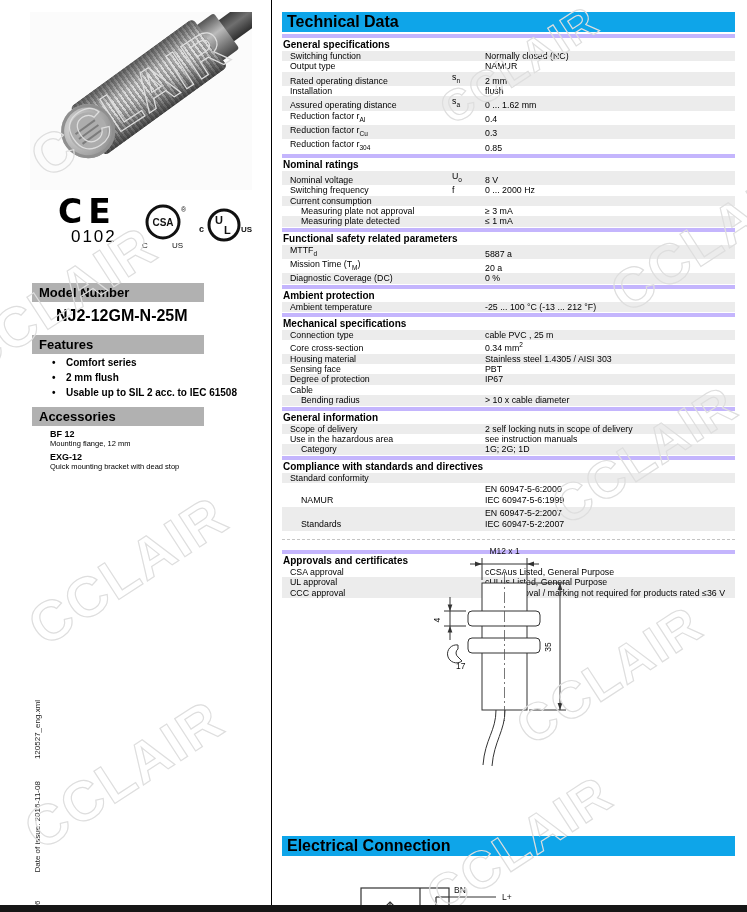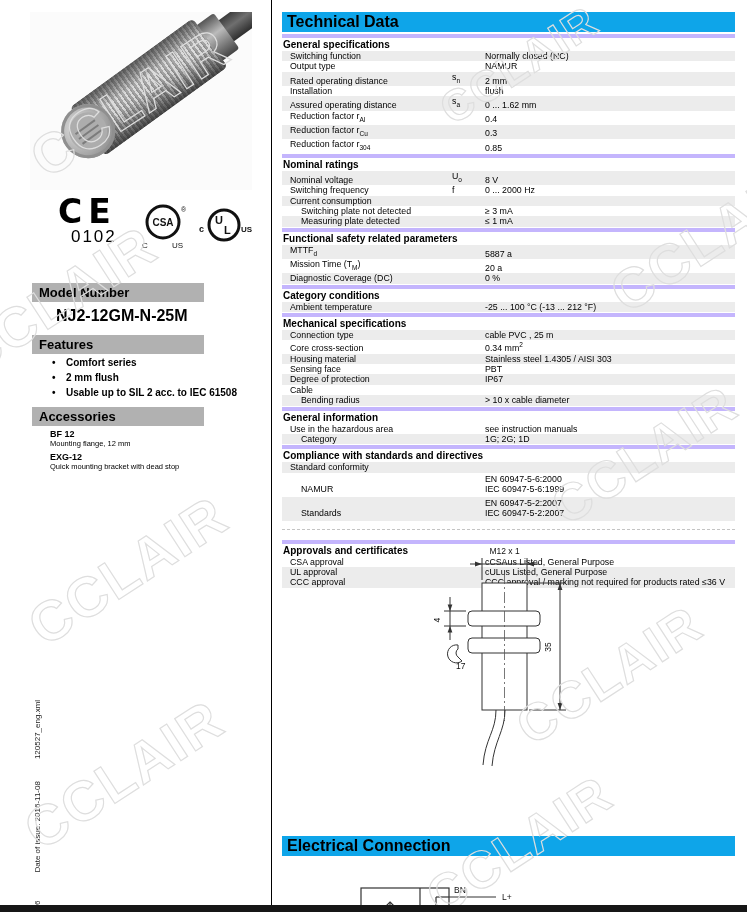--- a/index.html
+++ b/index.html
@@ -197,21 +197,21 @@
           <div class="c1">Switching frequency</div>
           <div class="c2">f</div>
           <div class="c3">0 ... 2000 Hz</div>
         </div>
         <div class="trow stripe">
           <div class="c1">Current consumption</div>
           <div class="c2"></div>
           <div class="c3"></div>
         </div>
         <div class="trow ind">
-          <div class="c1">Switching plate not detected</div>
+          <div class="c1">Measuring plate not approval</div>
           <div class="c2"></div>
           <div class="c3">≥ 3 mA</div>
         </div>
         <div class="trow stripe ind">
           <div class="c1">Measuring plate detected</div>
           <div class="c2"></div>
           <div class="c3">≤ 1 mA</div>
         </div>
         <div class="gh">Functional safety related parameters</div>
         <div class="trow stripe">
@@ -222,21 +222,21 @@
         <div class="trow">
           <div class="c1">Mission Time (T<sub>M</sub>)</div>
           <div class="c2"></div>
           <div class="c3">20 a</div>
         </div>
         <div class="trow stripe">
           <div class="c1">Diagnostic Coverage (DC)</div>
           <div class="c2"></div>
           <div class="c3">0 %</div>
         </div>
-        <div class="gh">Category conditions</div>
+        <div class="gh">Ambient protection</div>
         <div class="trow stripe">
           <div class="c1">Ambient temperature</div>
           <div class="c2"></div>
           <div class="c3">-25 ... 100 °C (-13 ... 212 °F)</div>
         </div>
         <div class="gh">Mechanical specifications</div>
         <div class="trow stripe">
           <div class="c1">Connection type</div>
           <div class="c2"></div>
           <div class="c3">cable PVC , 25 m</div>
@@ -265,20 +265,25 @@
           <div class="c1">Cable</div>
           <div class="c2"></div>
           <div class="c3"></div>
         </div>
         <div class="trow stripe ind">
           <div class="c1">Bending radius</div>
           <div class="c2"></div>
           <div class="c3">&gt; 10 x cable diameter</div>
         </div>
         <div class="gh">General information</div>
+        <div class="trow stripe">
+          <div class="c1">Scope of delivery</div>
+          <div class="c2"></div>
+          <div class="c3">2 self locking nuts in scope of delivery</div>
+        </div>
         <div class="trow">
           <div class="c1">Use in the hazardous area</div>
           <div class="c2"></div>
           <div class="c3">see instruction manuals</div>
         </div>
         <div class="trow stripe ind">
           <div class="c1">Category</div>
           <div class="c2"></div>
           <div class="c3">1G; 2G; 1D</div>
         </div>

